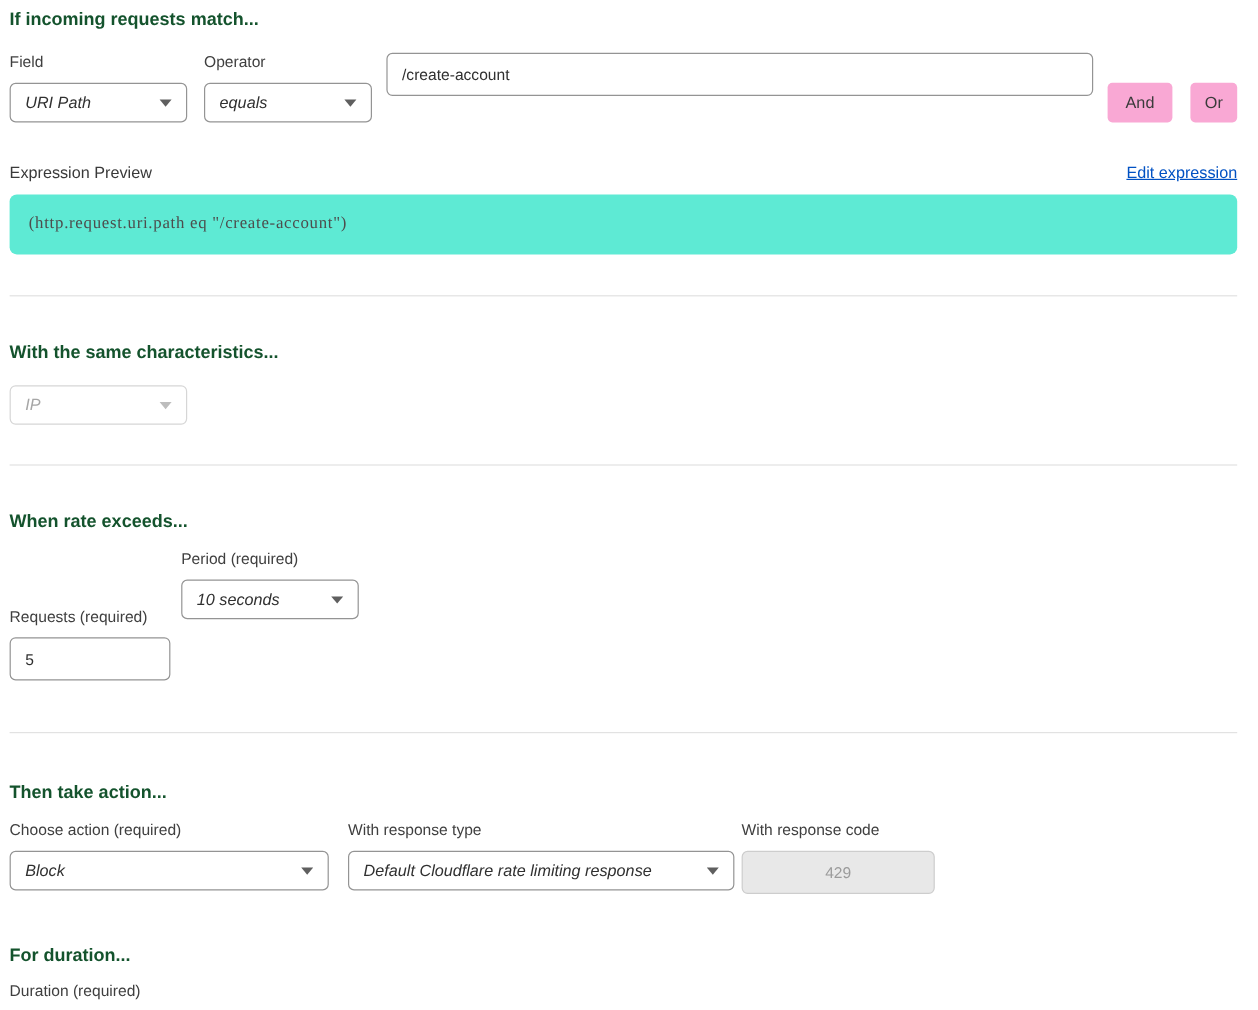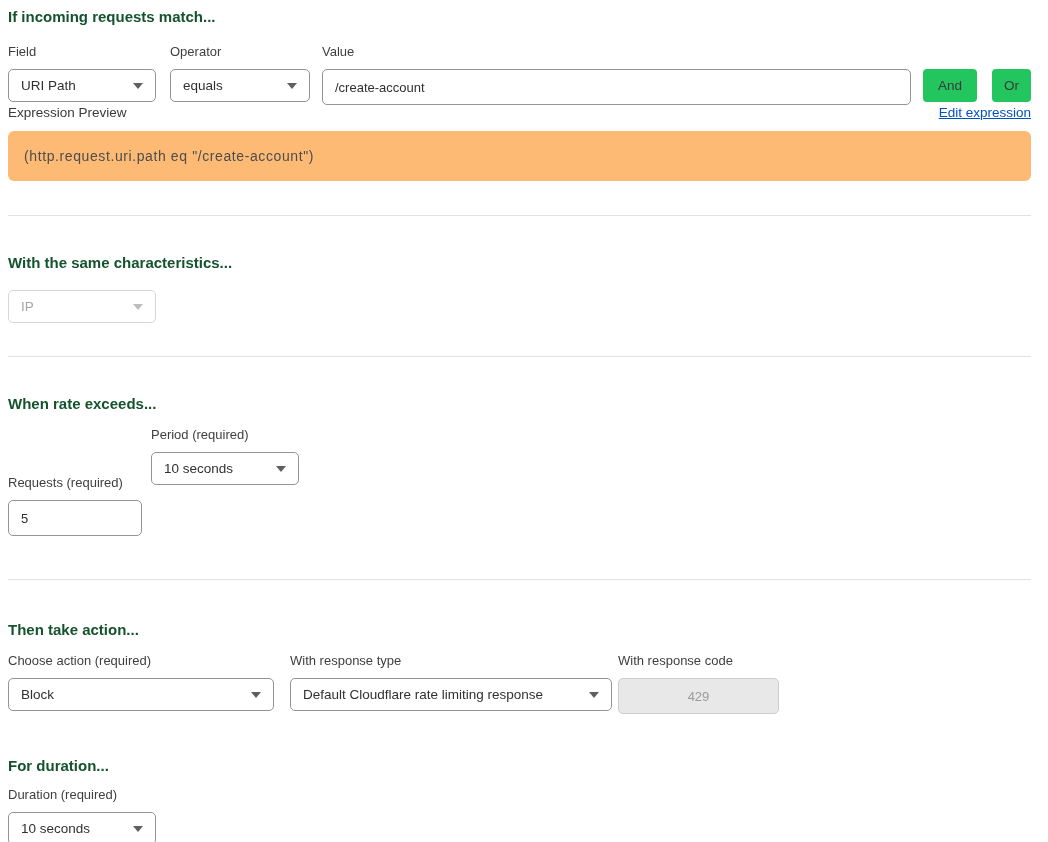--- a/index.html
+++ b/index.html
@@ -36,21 +36,21 @@
     height: 33px;
     border: 1px solid #949494;
     border-radius: 5px;
     background: #ffffff;
     display: flex;
     align-items: center;
     padding: 0 12px;
     font-size: 13.5px;
     color: #303030;
   }
-  .select { justify-content: space-between; cursor: pointer; }
+  .select { justify-content: space-between; cursor: pointer; font-style: italic; }
   .chevron {
     width: 0; height: 0;
     border-left: 5px solid transparent;
     border-right: 5px solid transparent;
     border-top: 6px solid #5f5f5f;
     margin-left: 12px;
     flex: 0 0 auto;
   }
   .select.disabled { border-color: #d6d6d6; color: #a6a6a6; cursor: default; }
   .select.disabled .chevron { border-top-color: #bdbdbd; }
@@ -75,48 +75,49 @@
   .hint {
     font-size: 13px;
     line-height: 16px;
     color: #595959;
     margin-top: 5px;
   }
   .btn {
     height: 33px;
     border: none;
     border-radius: 4px;
-    background: #22c55e;
+    background: #f9a8d4;
     color: #3b3b3b;
     font-size: 13.5px;
     font-family: "Liberation Sans", sans-serif;
     cursor: pointer;
   }
   .preview-header {
+    margin-top: 34px;
     display: flex;
     justify-content: space-between;
     align-items: baseline;
     gap: 16px;
   }
   .preview-label { font-size: 13.5px; line-height: 16px; color: #3a3a3a; }
   .link {
     font-size: 13.5px;
     color: #0051c3;
     text-decoration: underline;
     cursor: pointer;
   }
   .code-block {
     margin-top: 10px;
-    background: #fdba74;
+    background: #5eead4;
     border-radius: 6px;
     height: 50px;
     display: flex;
     align-items: center;
     padding: 0 16px;
-    font-family: Liberation Sans, sans-serif;
+    font-family: Liberation Serif, serif;
     font-size: 14px;
     letter-spacing: 0.6px;
     color: #4d4d4d;
     white-space: pre;
   }
   .divider {
     border: none;
     border-top: 1px solid #e2e2e2;
     height: 0;
   }
@@ -164,21 +165,20 @@
 
     <div class="field-col w-operator">
       <span class="field-label">Operator</span>
       <div class="control select">
         <span>equals</span>
         <span class="chevron"></span>
       </div>
     </div>
 
     <div class="field-col w-value">
-      <span class="field-label">Value</span>
       <input class="text-input" type="text" value="/create-account" style="">
     </div>
 
     <div class="field-col">
       <span class="field-label">&nbsp;</span>
       <button class="btn w-and">And</button>
     </div>
 
     <div class="field-col">
       <span class="field-label">&nbsp;</span>

